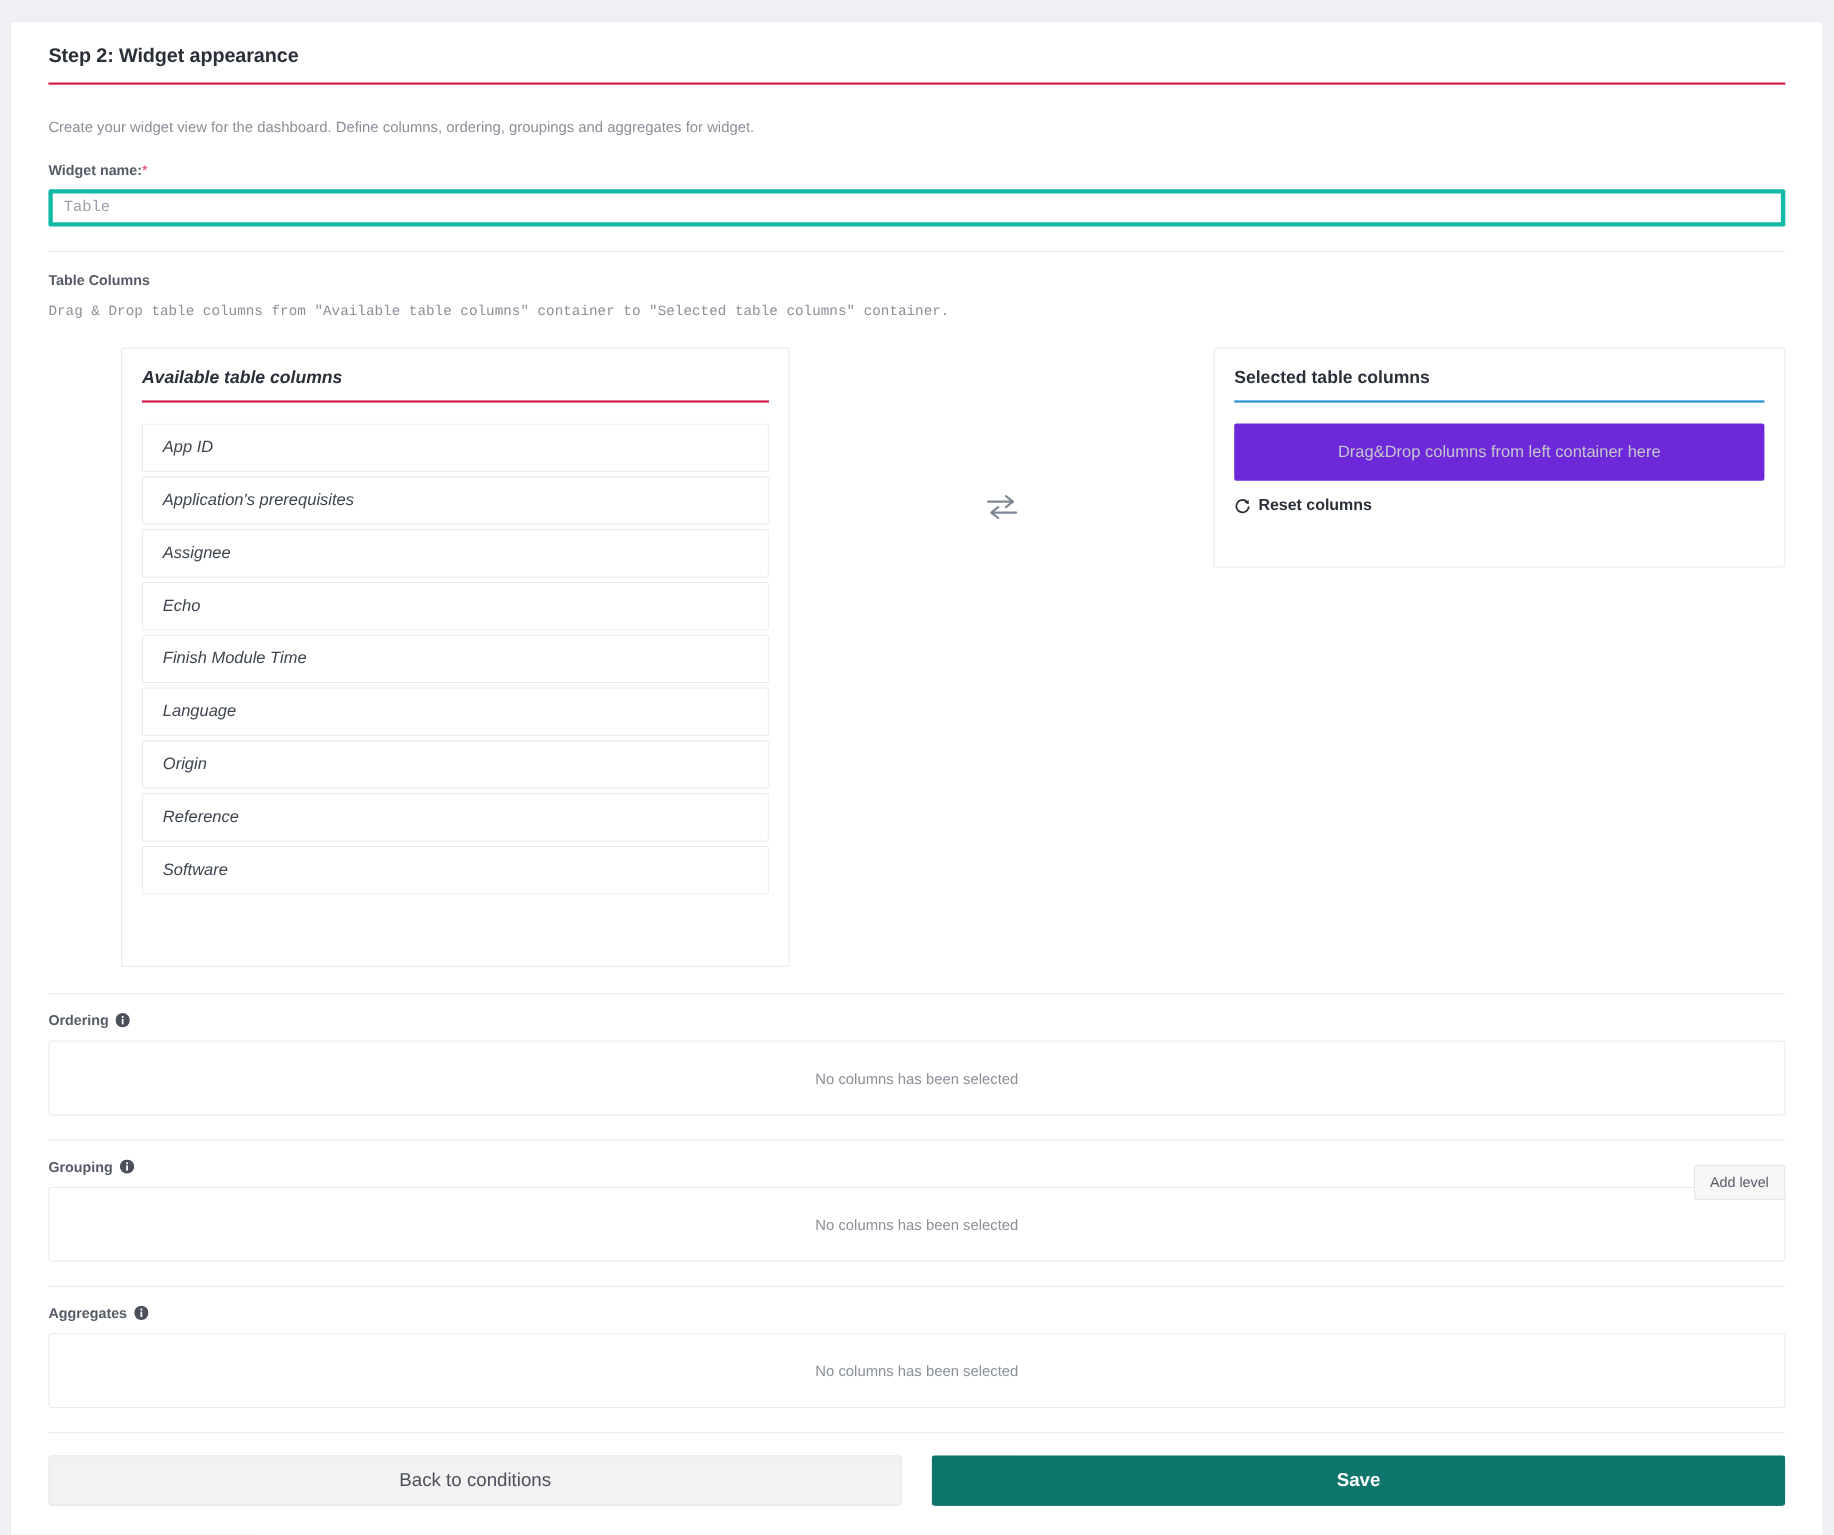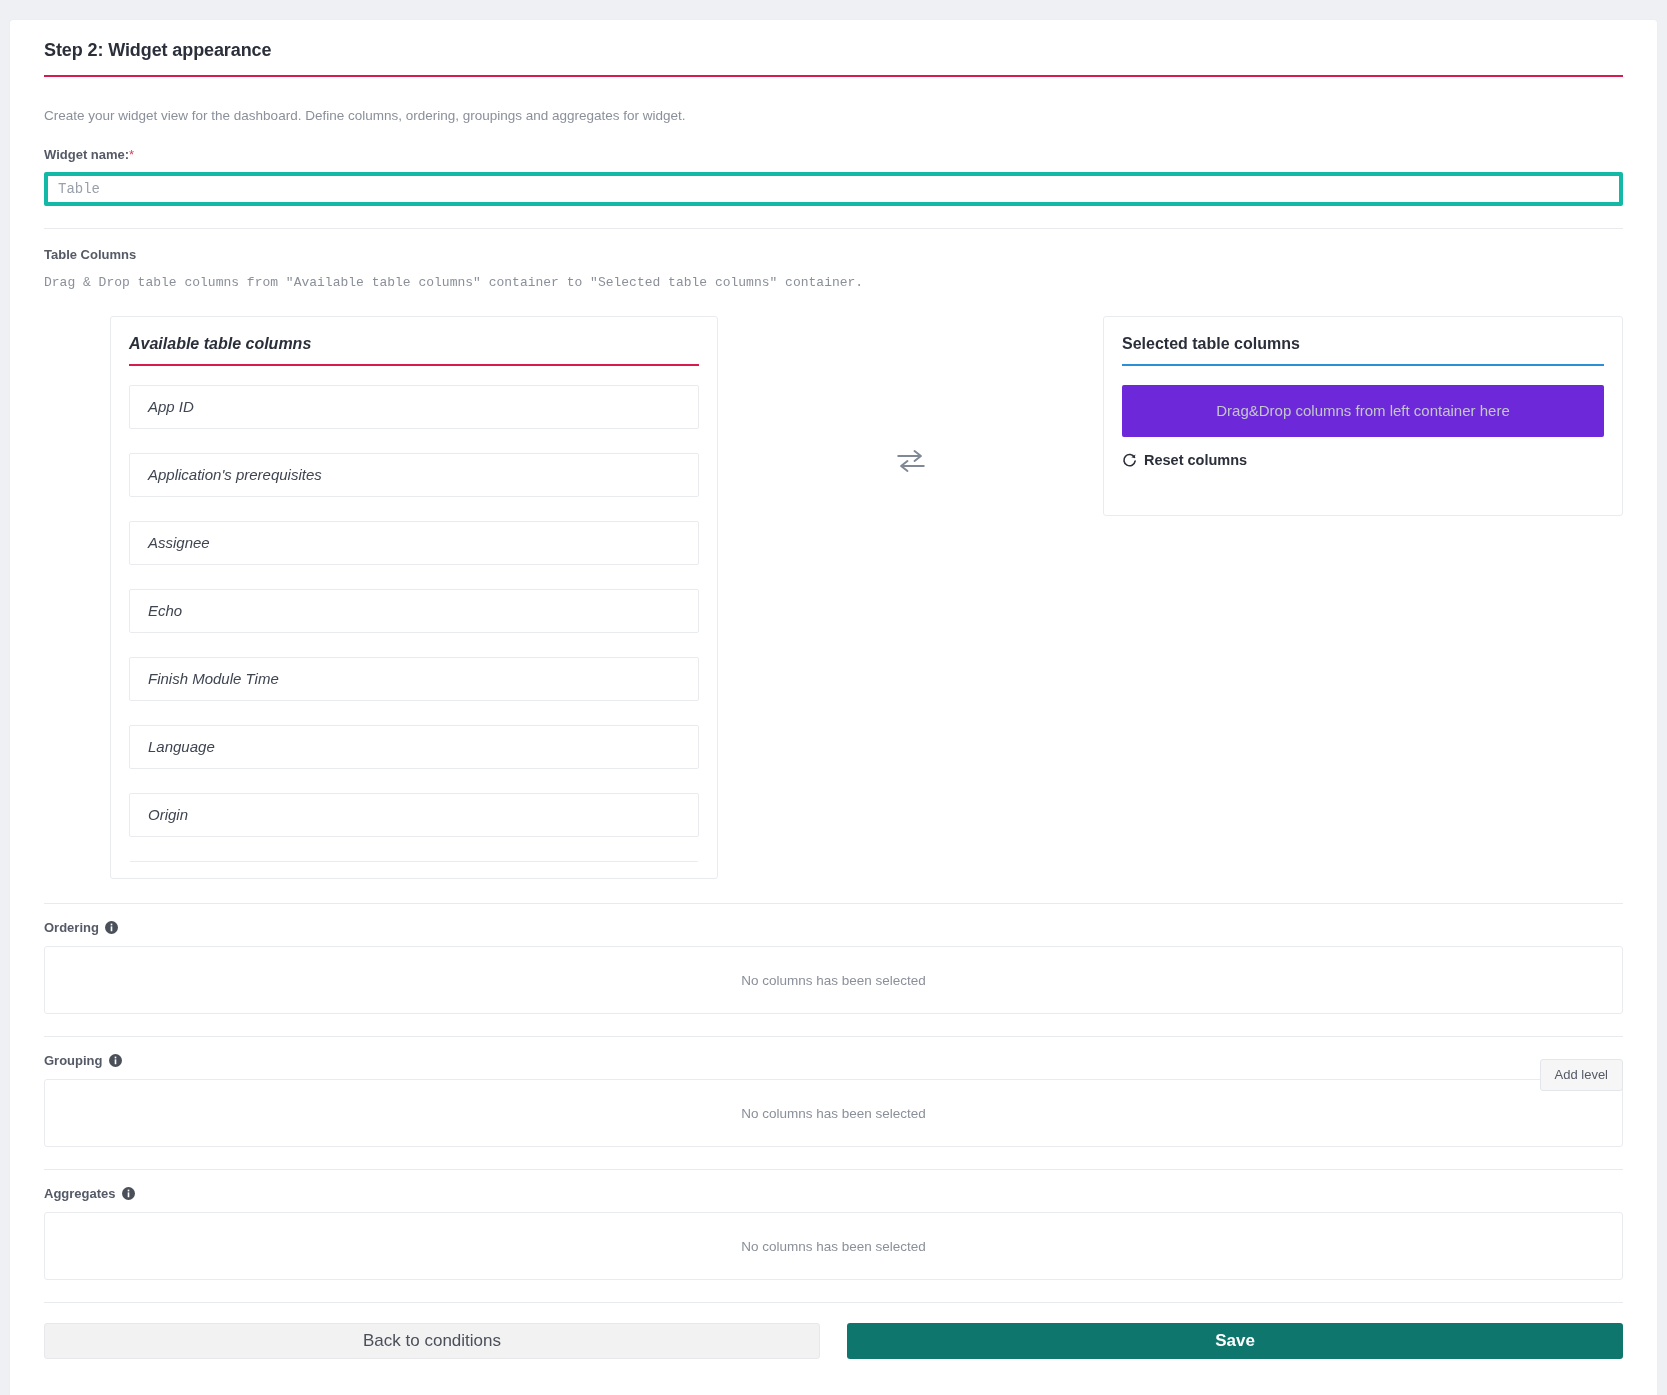--- a/index.html
+++ b/index.html
@@ -162,21 +162,21 @@
   }
 
   .col-item {
     border: 1px solid #e9ebef;
     border-radius: 2px;
     height: 44px;
     line-height: 42px;
     padding: 0 18px;
     font-size: 15px;
     color: #3e4450;
-    margin-bottom: 24px;
+    margin-bottom: 4px;
     background: #fff;
     cursor: move;
     overflow: hidden;
     white-space: nowrap;
   }
 
   .mid-gap {
     flex: 1;
     position: relative;
     height: 200px;
@@ -263,21 +263,21 @@
 
   
   .footer {
     margin-top: 20px;
     display: flex;
     gap: 27px;
     padding-bottom: 20px;
   }
   .btn {
     flex: 1;
-    height: 36px;
+    height: 46px;
     border-radius: 3px;
     font-size: 17px;
     font-family: "Liberation Sans", sans-serif;
     cursor: pointer;
     border: 1px solid transparent;
   }
   .btn-back {
     background: #f2f2f3;
     border-color: #e8e8ea;
     color: #4a4f5a;

